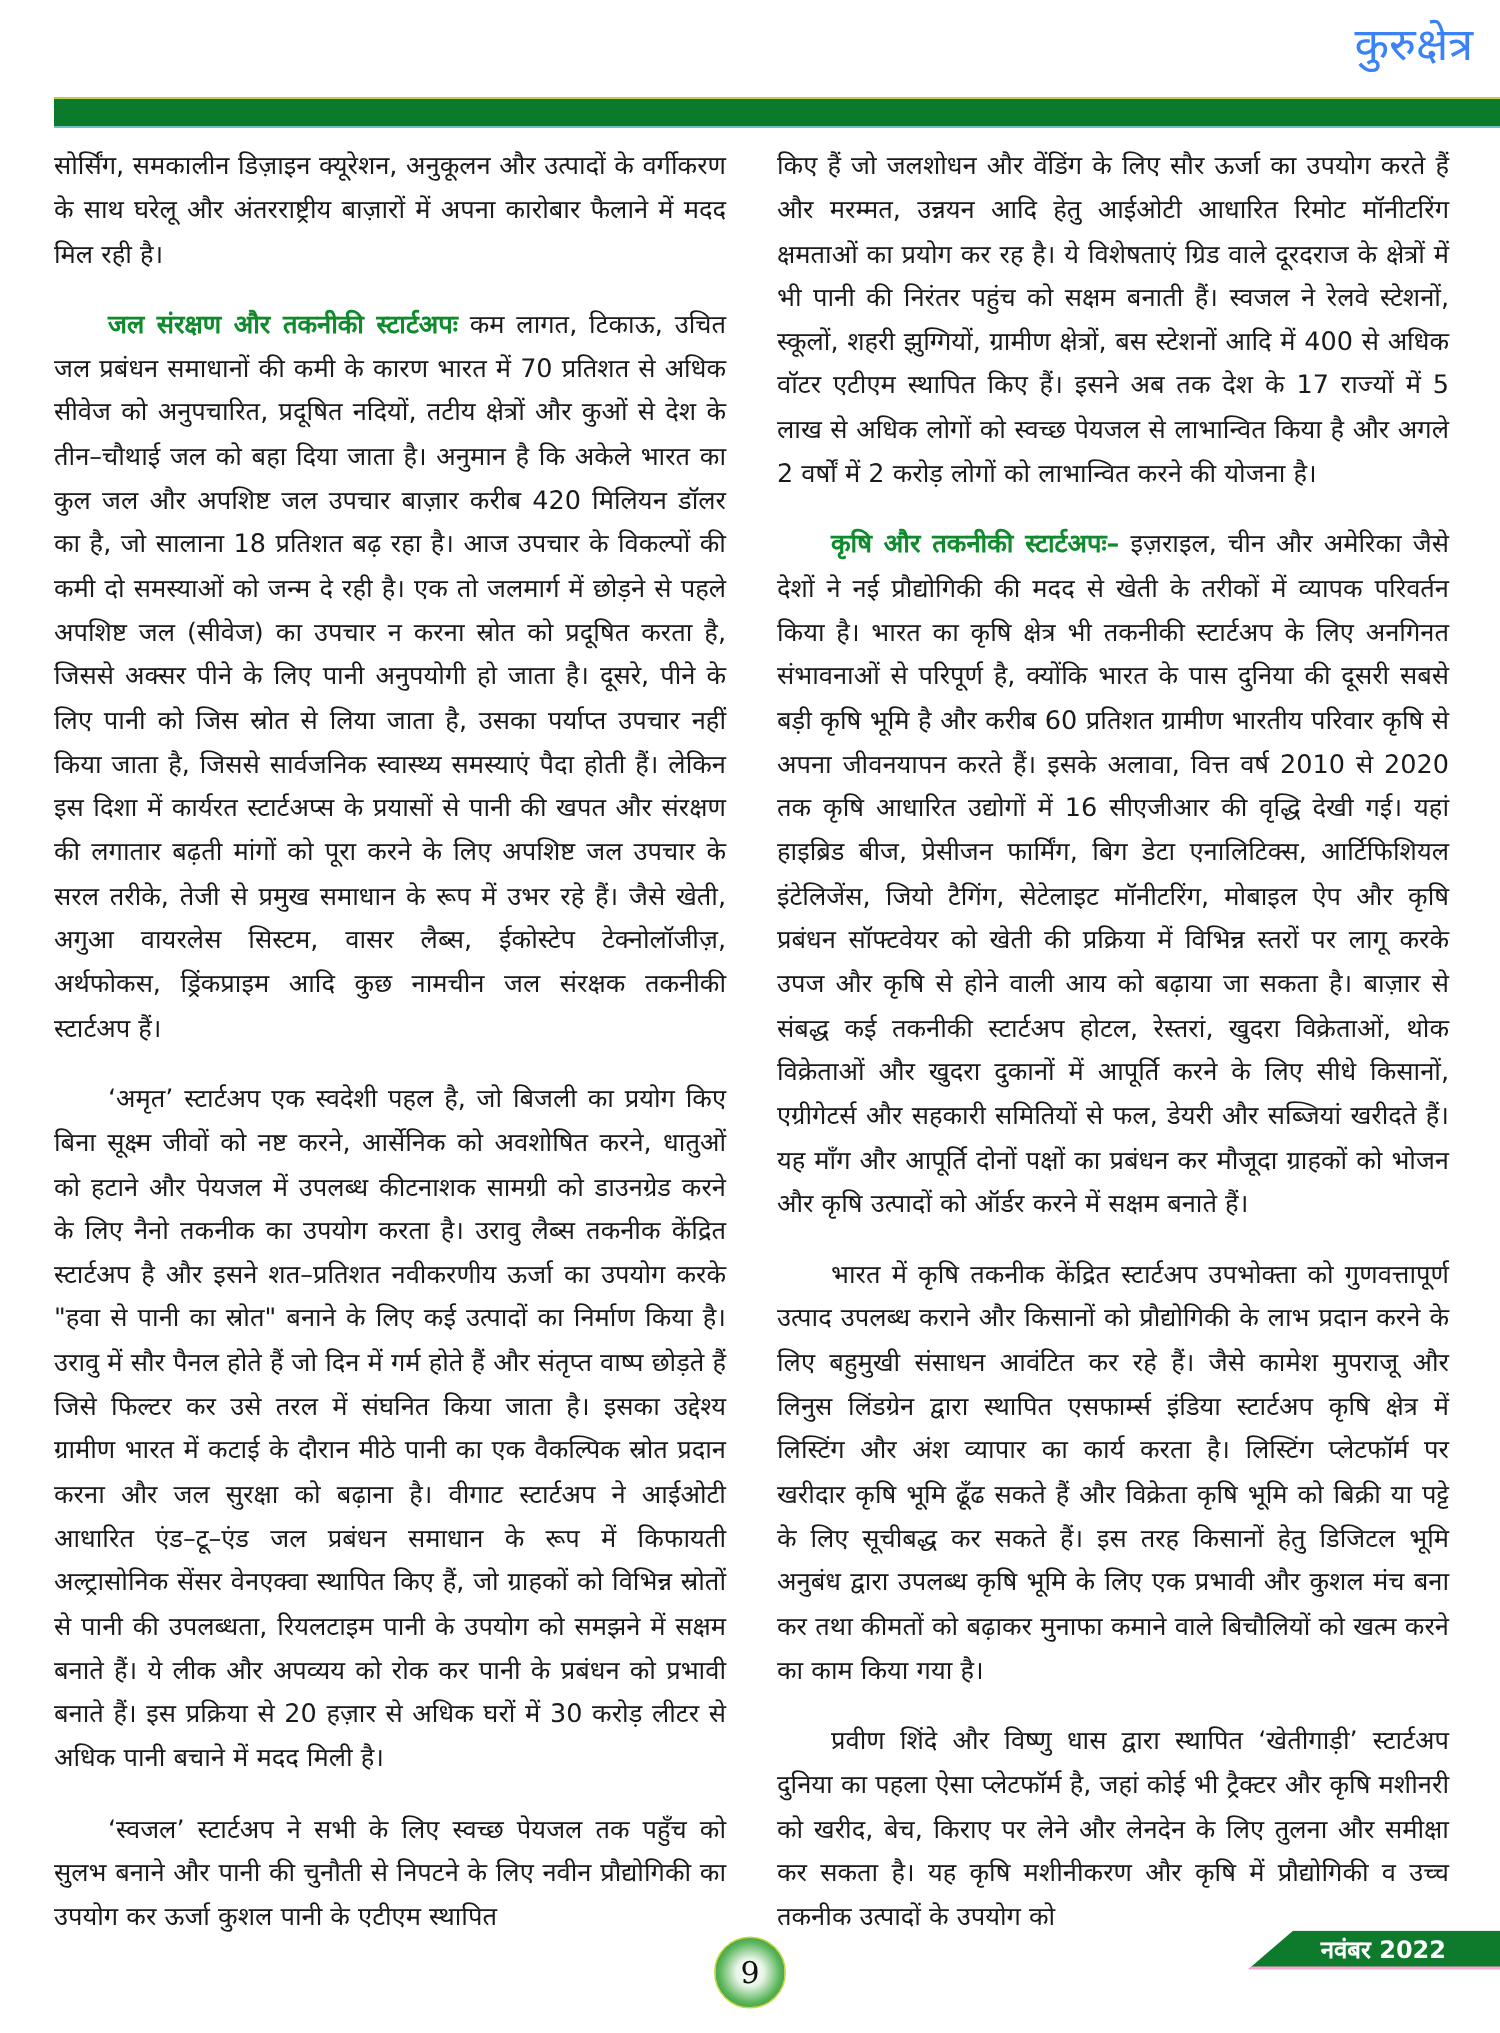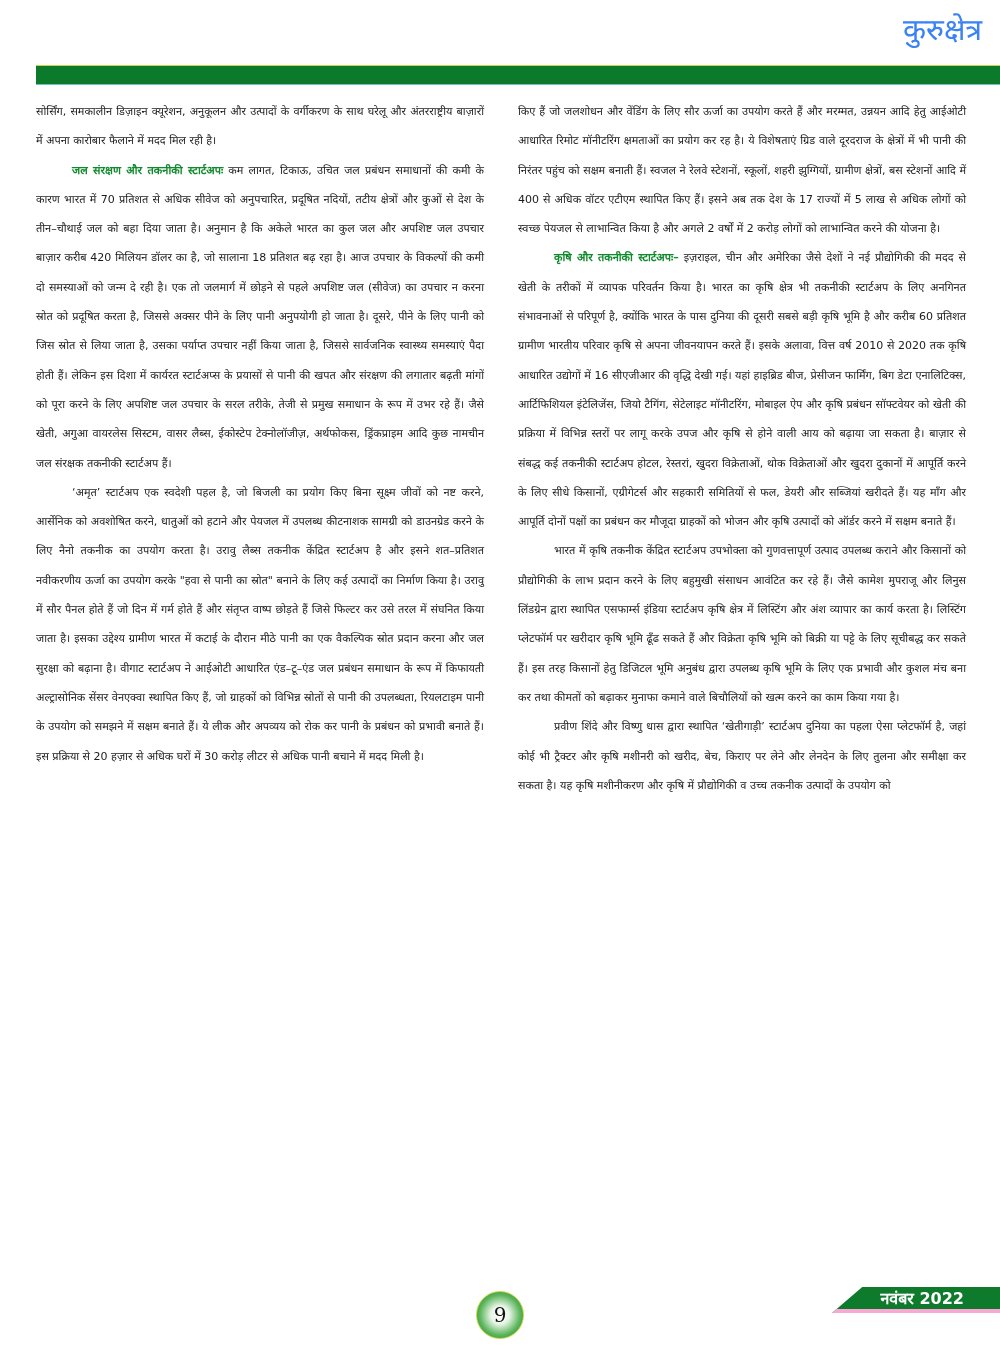--- a/index.html
+++ b/index.html
@@ -37,30 +37,31 @@
   .columns {
     position: absolute;
     top: 97px;
     left: 36px;
     width: 930px;
     display: flex;
     justify-content: space-between;
   }
   .col {
     width: 448px;
-    font-size: 11px;
+    font-size: 17px;
     line-height: 29.3px;
     text-align: justify;
     text-align-last: auto;
   }
   .col p {
     margin: 0;
   }
   .col p.indent {
     text-indent: 36px;
+    margin-top: 18px;
   }
   .heading {
     color: #0f8a2c;
     font-weight: bold;
   }
   .page-number {
     position: absolute;
     left: 476px;
     top: 1291px;
     width: 46px;
@@ -84,34 +85,35 @@
     background: #0e7a2c;
     clip-path: polygon(18% 0, 100% 0, 100% 100%, 0 100%);
     color: #ffffff;
     font-weight: bold;
     font-size: 16px;
     display: flex;
     align-items: center;
     justify-content: flex-end;
     padding-right: 36px;
     box-sizing: border-box;
-    border-bottom: 4px solid #f9a8d4;
+    border-bottom: 2px solid #f9a8d4;
   }
 </style>
 </head>
 <body>
 
 <div class="masthead">कुरुक्षेत्र</div>
 <div class="top-bar"></div>
 
 <div class="columns">
   <div class="col">
     <p>सोर्सिंग, समकालीन डिज़ाइन क्यूरेशन, अनुकूलन और उत्पादों के वर्गीकरण के साथ घरेलू और अंतरराष्ट्रीय बाज़ारों में अपना कारोबार फैलाने में मदद मिल रही है।</p>
     <p class="indent"><span class="heading">जल संरक्षण और तकनीकी स्टार्टअपः</span><span> कम लागत, टिकाऊ, उचित जल प्रबंधन समाधानों की कमी के कारण भारत में 70 प्रतिशत से अधिक सीवेज को अनुपचारित, प्रदूषित नदियों, तटीय क्षेत्रों और कुओं से देश के तीन–चौथाई जल को बहा दिया जाता है। अनुमान है कि अकेले भारत का कुल जल और अपशिष्ट जल उपचार बाज़ार करीब 420 मिलियन डॉलर का है, जो सालाना 18 प्रतिशत बढ़ रहा है। आज उपचार के विकल्पों की कमी दो समस्याओं को जन्म दे रही है। एक तो जलमार्ग में छोड़ने से पहले अपशिष्ट जल (सीवेज) का उपचार न करना स्रोत को प्रदूषित करता है, जिससे अक्सर पीने के लिए पानी अनुपयोगी हो जाता है। दूसरे, पीने के लिए पानी को जिस स्रोत से लिया जाता है, उसका पर्याप्त उपचार नहीं किया जाता है, जिससे सार्वजनिक स्वास्थ्य समस्याएं पैदा होती हैं। लेकिन इस दिशा में कार्यरत स्टार्टअप्स के प्रयासों से पानी की खपत और संरक्षण की लगातार बढ़ती मांगों को पूरा करने के लिए अपशिष्ट जल उपचार के सरल तरीके, तेजी से प्रमुख समाधान के रूप में उभर रहे हैं। जैसे खेती, अगुआ वायरलेस सिस्टम, वासर लैब्स, ईकोस्टेप टेक्नोलॉजीज़, अर्थफोकस, ड्रिंकप्राइम आदि कुछ नामचीन जल संरक्षक तकनीकी स्टार्टअप हैं।</span></p>
     <p class="indent">‘अमृत’ स्टार्टअप एक स्वदेशी पहल है, जो बिजली का प्रयोग किए बिना सूक्ष्म जीवों को नष्ट करने, आर्सेनिक को अवशोषित करने, धातुओं को हटाने और पेयजल में उपलब्ध कीटनाशक सामग्री को डाउनग्रेड करने के लिए नैनो तकनीक का उपयोग करता है। उरावु लैब्स तकनीक केंद्रित स्टार्टअप है और इसने शत–प्रतिशत नवीकरणीय ऊर्जा का उपयोग करके "हवा से पानी का स्रोत" बनाने के लिए कई उत्पादों का निर्माण किया है। उरावु में सौर पैनल होते हैं जो दिन में गर्म होते हैं और संतृप्त वाष्प छोड़ते हैं जिसे फिल्टर कर उसे तरल में संघनित किया जाता है। इसका उद्देश्य ग्रामीण भारत में कटाई के दौरान मीठे पानी का एक वैकल्पिक स्रोत प्रदान करना और जल सुरक्षा को बढ़ाना है। वीगाट स्टार्टअप ने आईओटी आधारित एंड–टू–एंड जल प्रबंधन समाधान के रूप में किफायती अल्ट्रासोनिक सेंसर वेनएक्वा स्थापित किए हैं, जो ग्राहकों को विभिन्न स्रोतों से पानी की उपलब्धता, रियलटाइम पानी के उपयोग को समझने में सक्षम बनाते हैं। ये लीक और अपव्यय को रोक कर पानी के प्रबंधन को प्रभावी बनाते हैं। इस प्रक्रिया से 20 हज़ार से अधिक घरों में 30 करोड़ लीटर से अधिक पानी बचाने में मदद मिली है।</p>
+    <p class="indent">‘स्वजल’ स्टार्टअप ने सभी के लिए स्वच्छ पेयजल तक पहुँच को सुलभ बनाने और पानी की चुनौती से निपटने के लिए नवीन प्रौद्योगिकी का उपयोग कर ऊर्जा कुशल पानी के एटीएम स्थापित</p>
   </div>
   <div class="col">
     <p>किए हैं जो जलशोधन और वेंडिंग के लिए सौर ऊर्जा का उपयोग करते हैं और मरम्मत, उन्नयन आदि हेतु आईओटी आधारित रिमोट मॉनीटरिंग क्षमताओं का प्रयोग कर रह है। ये विशेषताएं ग्रिड वाले दूरदराज के क्षेत्रों में भी पानी की निरंतर पहुंच को सक्षम बनाती हैं। स्वजल ने रेलवे स्टेशनों, स्कूलों, शहरी झुग्गियों, ग्रामीण क्षेत्रों, बस स्टेशनों आदि में 400 से अधिक वॉटर एटीएम स्थापित किए हैं। इसने अब तक देश के 17 राज्यों में 5 लाख से अधिक लोगों को स्वच्छ पेयजल से लाभान्वित किया है और अगले 2 वर्षों में 2 करोड़ लोगों को लाभान्वित करने की योजना है।</p>
     <p class="indent"><span class="heading">कृषि और तकनीकी स्टार्टअपः–</span><span> इज़राइल, चीन और अमेरिका जैसे देशों ने नई प्रौद्योगिकी की मदद से खेती के तरीकों में व्यापक परिवर्तन किया है। भारत का कृषि क्षेत्र भी तकनीकी स्टार्टअप के लिए अनगिनत संभावनाओं से परिपूर्ण है, क्योंकि भारत के पास दुनिया की दूसरी सबसे बड़ी कृषि भूमि है और करीब 60 प्रतिशत ग्रामीण भारतीय परिवार कृषि से अपना जीवनयापन करते हैं। इसके अलावा, वित्त वर्ष 2010 से 2020 तक कृषि आधारित उद्योगों में 16 सीएजीआर की वृद्धि देखी गई। यहां हाइब्रिड बीज, प्रेसीजन फार्मिंग, बिग डेटा एनालिटिक्स, आर्टिफिशियल इंटेलिजेंस, जियो टैगिंग, सेटेलाइट मॉनीटरिंग, मोबाइल ऐप और कृषि प्रबंधन सॉफ्टवेयर को खेती की प्रक्रिया में विभिन्न स्तरों पर लागू करके उपज और कृषि से होने वाली आय को बढ़ाया जा सकता है। बाज़ार से संबद्ध कई तकनीकी स्टार्टअप होटल, रेस्तरां, खुदरा विक्रेताओं, थोक विक्रेताओं और खुदरा दुकानों में आपूर्ति करने के लिए सीधे किसानों, एग्रीगेटर्स और सहकारी समितियों से फल, डेयरी और सब्जियां खरीदते हैं। यह माँग और आपूर्ति दोनों पक्षों का प्रबंधन कर मौजूदा ग्राहकों को भोजन और कृषि उत्पादों को ऑर्डर करने में सक्षम बनाते हैं।</span></p>
     <p class="indent">भारत में कृषि तकनीक केंद्रित स्टार्टअप उपभोक्ता को गुणवत्तापूर्ण उत्पाद उपलब्ध कराने और किसानों को प्रौद्योगिकी के लाभ प्रदान करने के लिए बहुमुखी संसाधन आवंटित कर रहे हैं। जैसे कामेश मुपराजू और लिनुस लिंडग्रेन द्वारा स्थापित एसफार्म्स इंडिया स्टार्टअप कृषि क्षेत्र में लिस्टिंग और अंश व्यापार का कार्य करता है। लिस्टिंग प्लेटफॉर्म पर खरीदार कृषि भूमि ढूँढ सकते हैं और विक्रेता कृषि भूमि को बिक्री या पट्टे के लिए सूचीबद्ध कर सकते हैं। इस तरह किसानों हेतु डिजिटल भूमि अनुबंध द्वारा उपलब्ध कृषि भूमि के लिए एक प्रभावी और कुशल मंच बना कर तथा कीमतों को बढ़ाकर मुनाफा कमाने वाले बिचौलियों को खत्म करने का काम किया गया है।</p>
     <p class="indent">प्रवीण शिंदे और विष्णु धास द्वारा स्थापित ‘खेतीगाड़ी’ स्टार्टअप दुनिया का पहला ऐसा प्लेटफॉर्म है, जहां कोई भी ट्रैक्टर और कृषि मशीनरी को खरीद, बेच, किराए पर लेने और लेनदेन के लिए तुलना और समीक्षा कर सकता है। यह कृषि मशीनीकरण और कृषि में प्रौद्योगिकी व उच्च तकनीक उत्पादों के उपयोग को</p>
   </div>
 </div>
 
 <div class="page-number">9</div>

